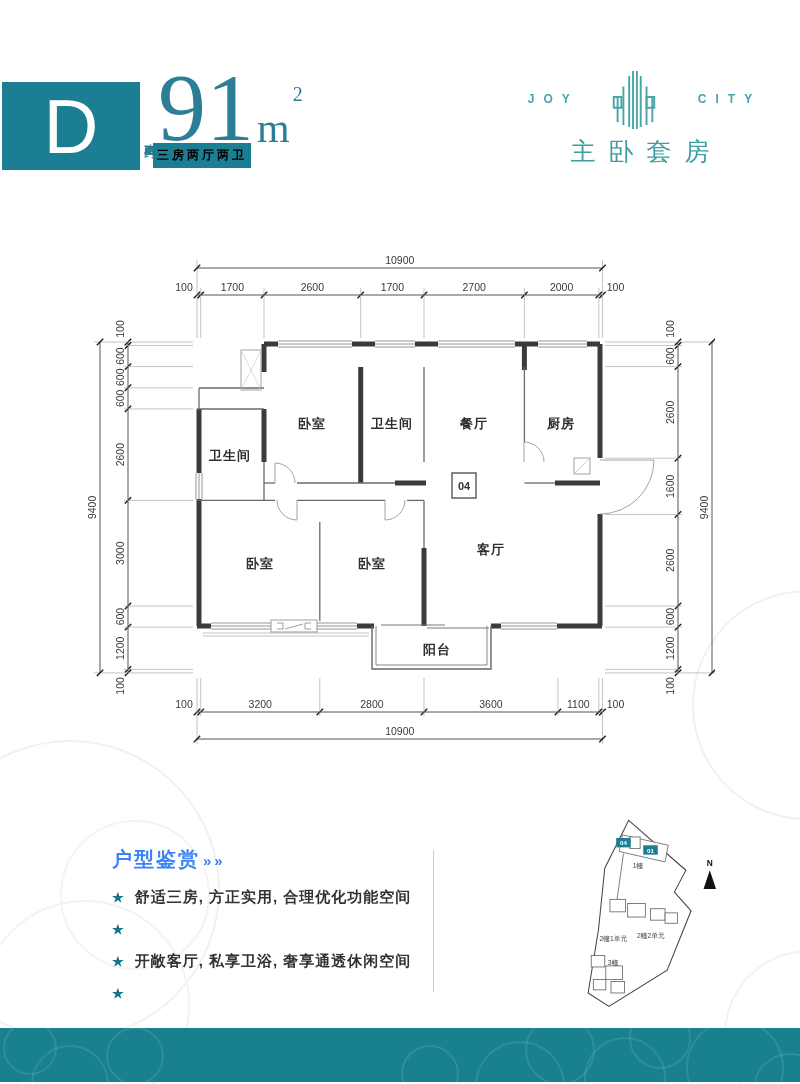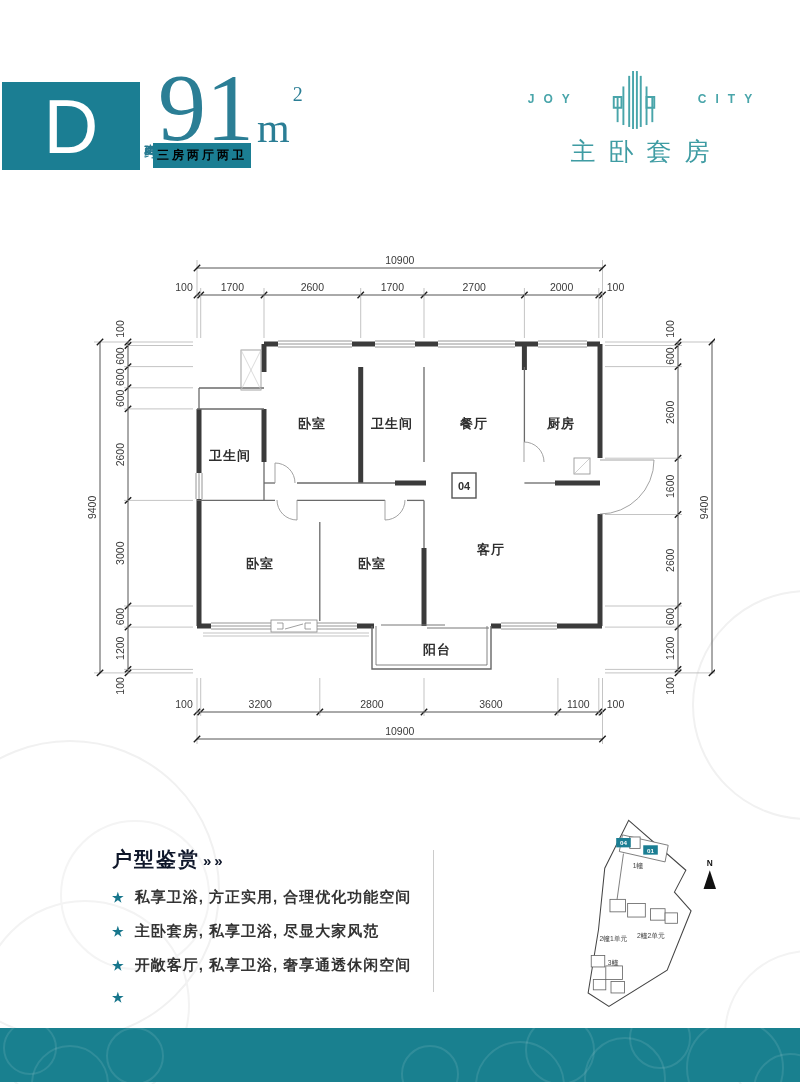--- a/index.html
+++ b/index.html
@@ -32,21 +32,21 @@
 
   
   .plan { position:absolute; left:85px; top:230px; width:630px; height:535px; z-index:1; }
   .plan text { font-family:"Liberation Sans", sans-serif; }
   .room-label { font-size:13px; font-weight:bold; fill:#2e2e2e; text-anchor:middle; letter-spacing:1px; }
   .dim-label { font-size:10.5px; fill:#3a3a3a; text-anchor:middle; }
   .unitnum { font-size:11px; font-weight:bold; fill:#333; text-anchor:middle; }
 
   
   .features { position:absolute; left:112px; top:846px; z-index:2; }
-  .f-title { font-size:20px; font-weight:bold; color:#0f172a; letter-spacing:2px; }
+  .f-title { font-size:20px; font-weight:bold; color:#3b82f6; letter-spacing:2px; }
   .f-title .mark { font-size:15px; margin-left:3px; letter-spacing:0; }
   .f-item { margin-top:15px; font-size:15px; font-weight:bold; color:#333;
             letter-spacing:1px; display:flex; align-items:center; }
   .f-item .star { color:#17768c; margin-right:10px; font-size:13px; }
   .divider { position:absolute; left:433px; top:850px; width:1px; height:142px; background:#ccc; z-index:2; }
 
   
   .siteplan { position:absolute; left:530px; top:812px; width:240px; height:208px; z-index:2; }
   .siteplan text { font-family:"Liberation Sans", sans-serif; }
   .sp-label { font-size:6.5px; fill:#444; }
@@ -315,25 +315,24 @@
         <text x="623" y="277.45" class="dim-label" transform="rotate(-90 623 277.45)">9400</text>
       </g>
   </svg>
 
   <div class="features">
     <div class="f-title">
       <span>户型鉴赏</span><span class="mark">»</span><span class="mark">»</span>
     </div>
     <div class="f-item">
       <span class="star">★</span>
-      <span>私享卫浴, 方正实用, 合理优化功能空间</span>
+      <span>舒适三房, 方正实用, 合理优化功能空间</span>
     </div>
     <div class="f-item">
       <span class="star">★</span>
-      <span>主卧套房, 私享卫浴, 尽显大家风范</span>
     </div>
     <div class="f-item">
       <span class="star">★</span>
       <span>开敞客厅, 私享卫浴, 奢享通透休闲空间</span>
     </div>
     <div class="f-item">
       <span class="star">★</span>
     </div>
   </div>
   <div class="divider"></div>

